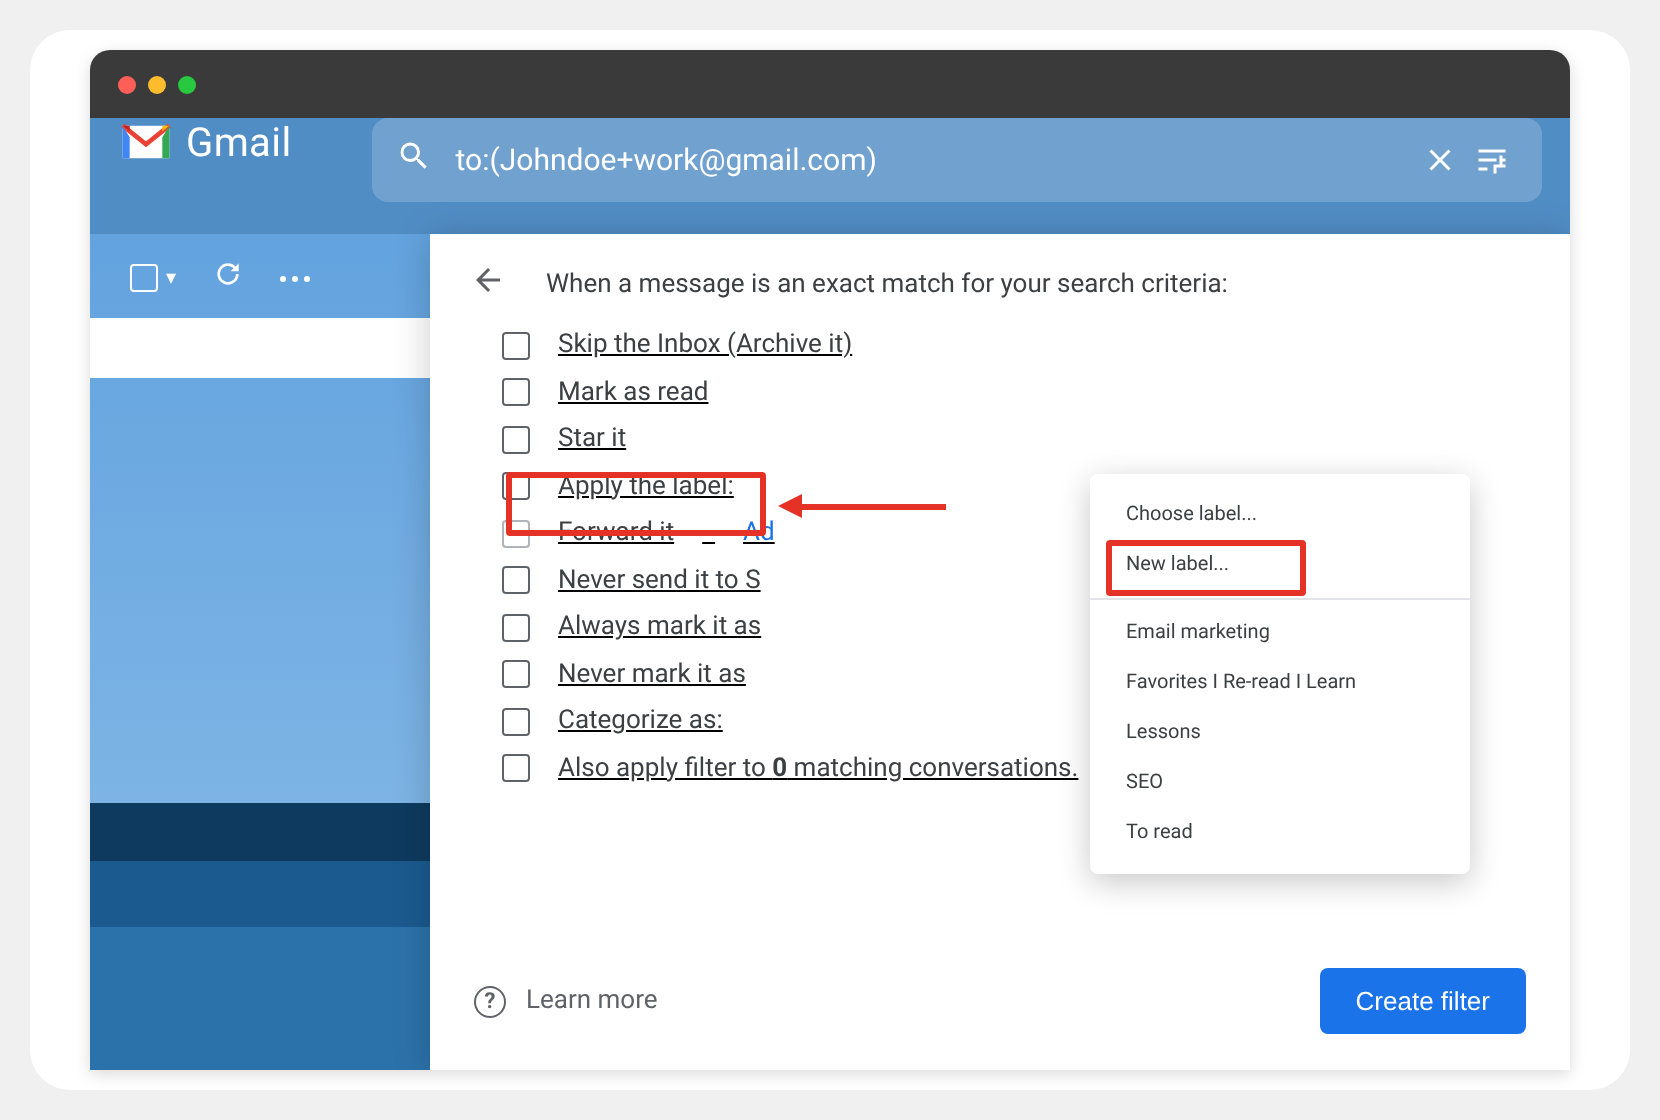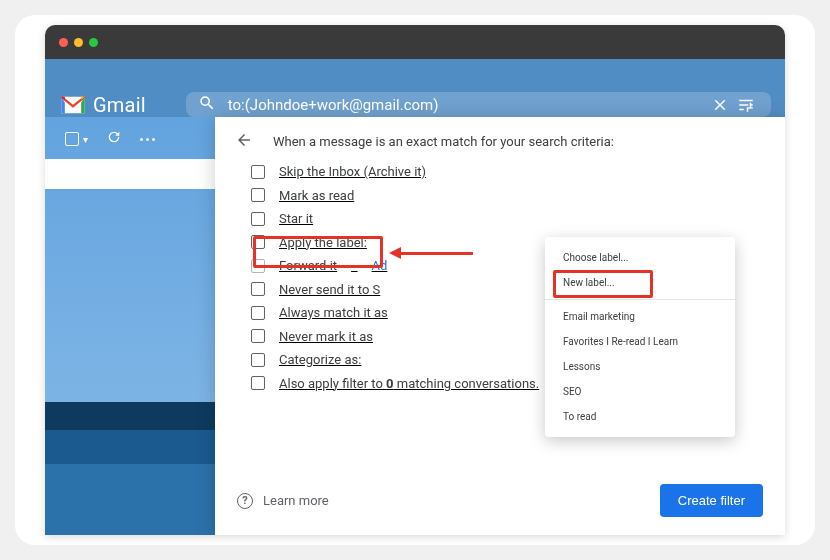--- a/index.html
+++ b/index.html
@@ -49,37 +49,37 @@
   }
   .sky-bg {
     position: absolute; inset: 0;
     background: linear-gradient(to bottom, #5d9fdd 0%, #7db4e5 72%, #0e3a5f 72%, #0e3a5f 78%, #1b5a8f 78%, #1b5a8f 85%, #2c72aa 85%);
   }
 
   .gmail-header {
     position: relative;
     height: 58px;
     display: flex;
-    align-items: flex-end;
+    align-items: flex-start;
     background: rgba(80,140,195,0.95);
   }
   .gmail-logo {
     display: flex;
     align-items: center;
     padding-left: 14px;
     gap: 6px;
   }
   .gmail-logo svg { width: 28px; height: 22px; }
   .gmail-text { color: #fff; font-size: 20px; font-weight: 400; letter-spacing: .2px; }
 
   .searchbar {
     flex: 1;
     margin-left: 40px;
     margin-right: 14px;
-    height: 25px;
+    height: 42px;
     background: rgba(255,255,255,0.18);
     border-radius: 8px;
     display: flex;
     align-items: center;
     padding: 0 12px;
     color: #fff;
   }
   .search-icon svg { width: 18px; height: 18px; fill: #fff; }
   .search-text { margin-left: 12px; flex: 1; font-size: 15px; color: #fff; }
   .search-clear, .search-opts { width: 26px; display: flex; justify-content: center; }
@@ -283,21 +283,21 @@
               <span class="cb"></span>
               <span>Apply the label:</span>
             </label>
           <label class="opt"><span class="cb faded"></span><span>Forward it</span>&nbsp;&nbsp;<span class="link-blue">Ad</span></label>
           <label class="opt">
               <span class="cb"></span>
               <span>Never send it to S</span>
             </label>
           <label class="opt">
               <span class="cb"></span>
-              <span>Always match it as</span>
+              <span>Always mark it as</span>
             </label>
           <label class="opt">
               <span class="cb"></span>
               <span>Never mark it as</span>
             </label>
           <label class="opt">
               <span class="cb"></span>
               <span>Categorize as:</span>
             </label>
           <label class="opt">

